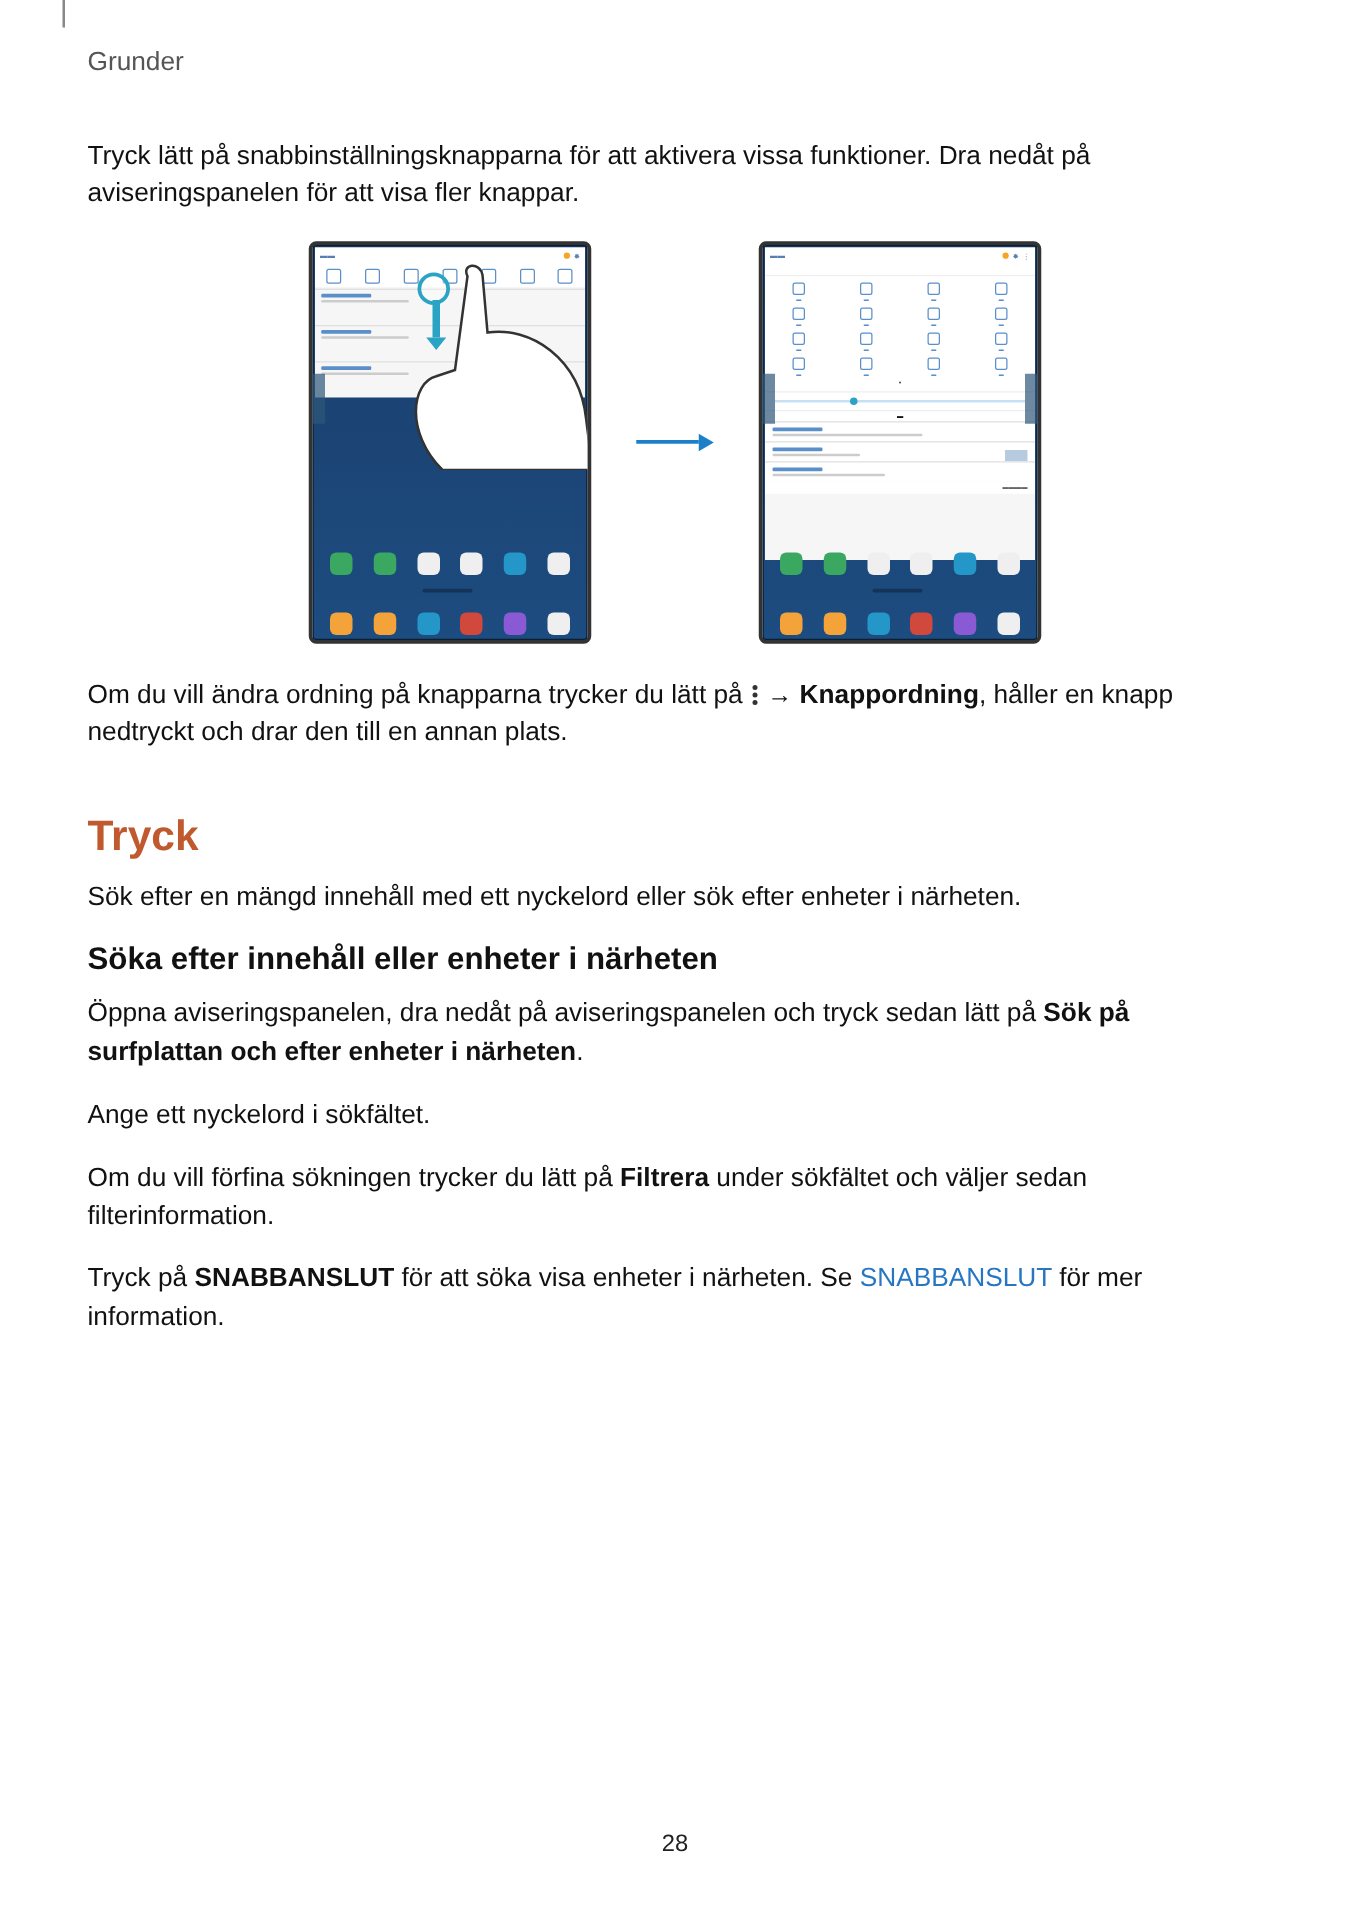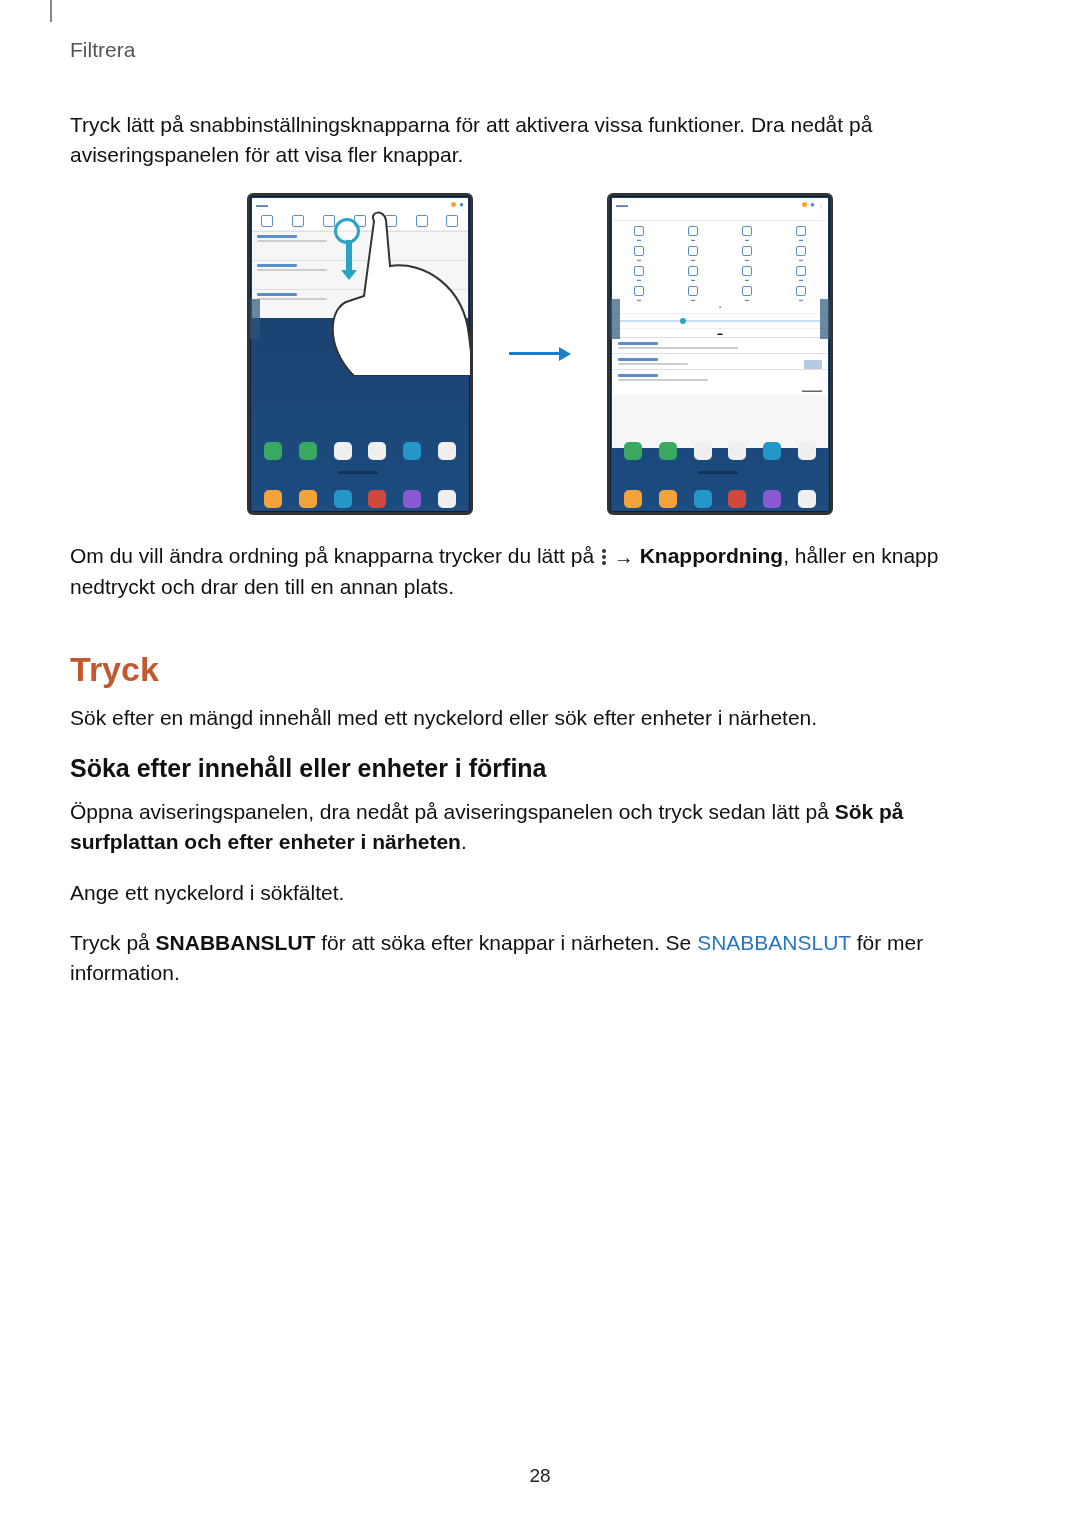--- a/index.html
+++ b/index.html
@@ -254,21 +254,21 @@
     font-size:19px;
     color:#222;
   }
 </style>
 </head>
 <body>
 
 <div class="tabmark"></div>
 
 <div class="page">
-  <div class="header">Filtrera</div>
+  <div class="header">Grunder</div>
 
   <p>Tryck lätt på snabbinställningsknapparna för att aktivera vissa funktioner. Dra nedåt på aviseringspanelen för att visa fler knappar.</p>
 
   <div class="figures">
 
     <div class="device">
       <div class="panel-small">
         <div class="panel-head">
           <span>▬▬</span>
           <span style="display:flex;gap:3px;align-items:center">
@@ -423,23 +423,26 @@
         <span></span>
         <span></span>
       </span>
     <span class="arrow-inline"> → </span>
     <b>Knappordning</b><span>, håller en knapp nedtryckt och drar den till en annan plats.</span>
   </p>
 
   <h2 class="finder">Tryck</h2>
   <p>Sök efter en mängd innehåll med ett nyckelord eller sök efter enheter i närheten.</p>
 
-  <h3>Söka efter innehåll eller enheter i förfina</h3>
+  <h3>Söka efter innehåll eller enheter i närheten</h3>
   <p>
     <span>Öppna aviseringspanelen, dra nedåt på aviseringspanelen och tryck sedan lätt på </span><b>Sök på surfplattan och efter enheter i närheten</b><span>.</span>
   </p>
   <p>Ange ett nyckelord i sökfältet.</p>
   <p>
-    <span>Tryck på </span><b>SNABBANSLUT</b><span> för att söka efter knappar i närheten. Se </span><a class="xref" href="#">SNABBANSLUT</a><span> för mer information.</span>
+    <span>Om du vill förfina sökningen trycker du lätt på </span><b>Filtrera</b><span> under sökfältet och väljer sedan filterinformation.</span>
+  </p>
+  <p>
+    <span>Tryck på </span><b>SNABBANSLUT</b><span> för att söka visa enheter i närheten. Se </span><a class="xref" href="#">SNABBANSLUT</a><span> för mer information.</span>
   </p>
 </div>
 
 <div class="pagenum">28</div>
 
 </body></html>

